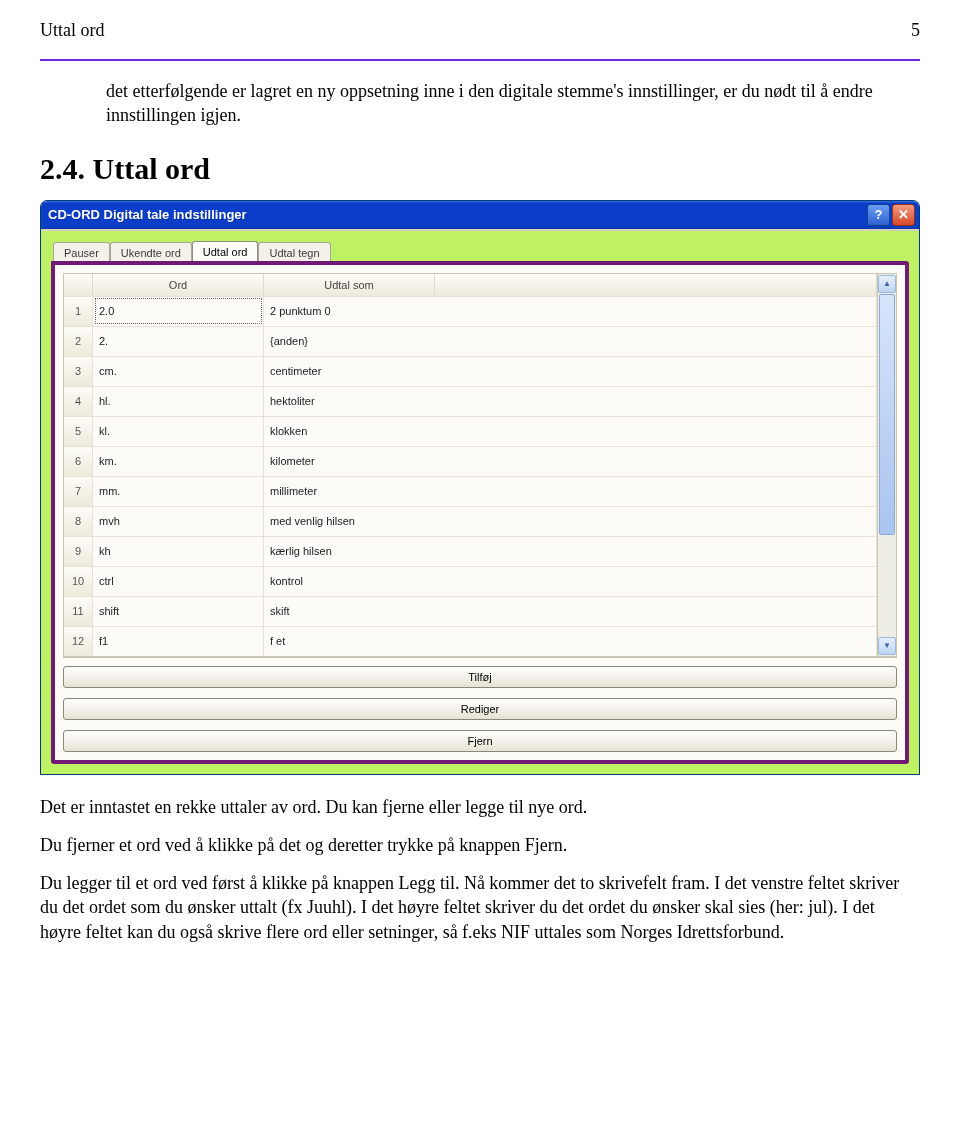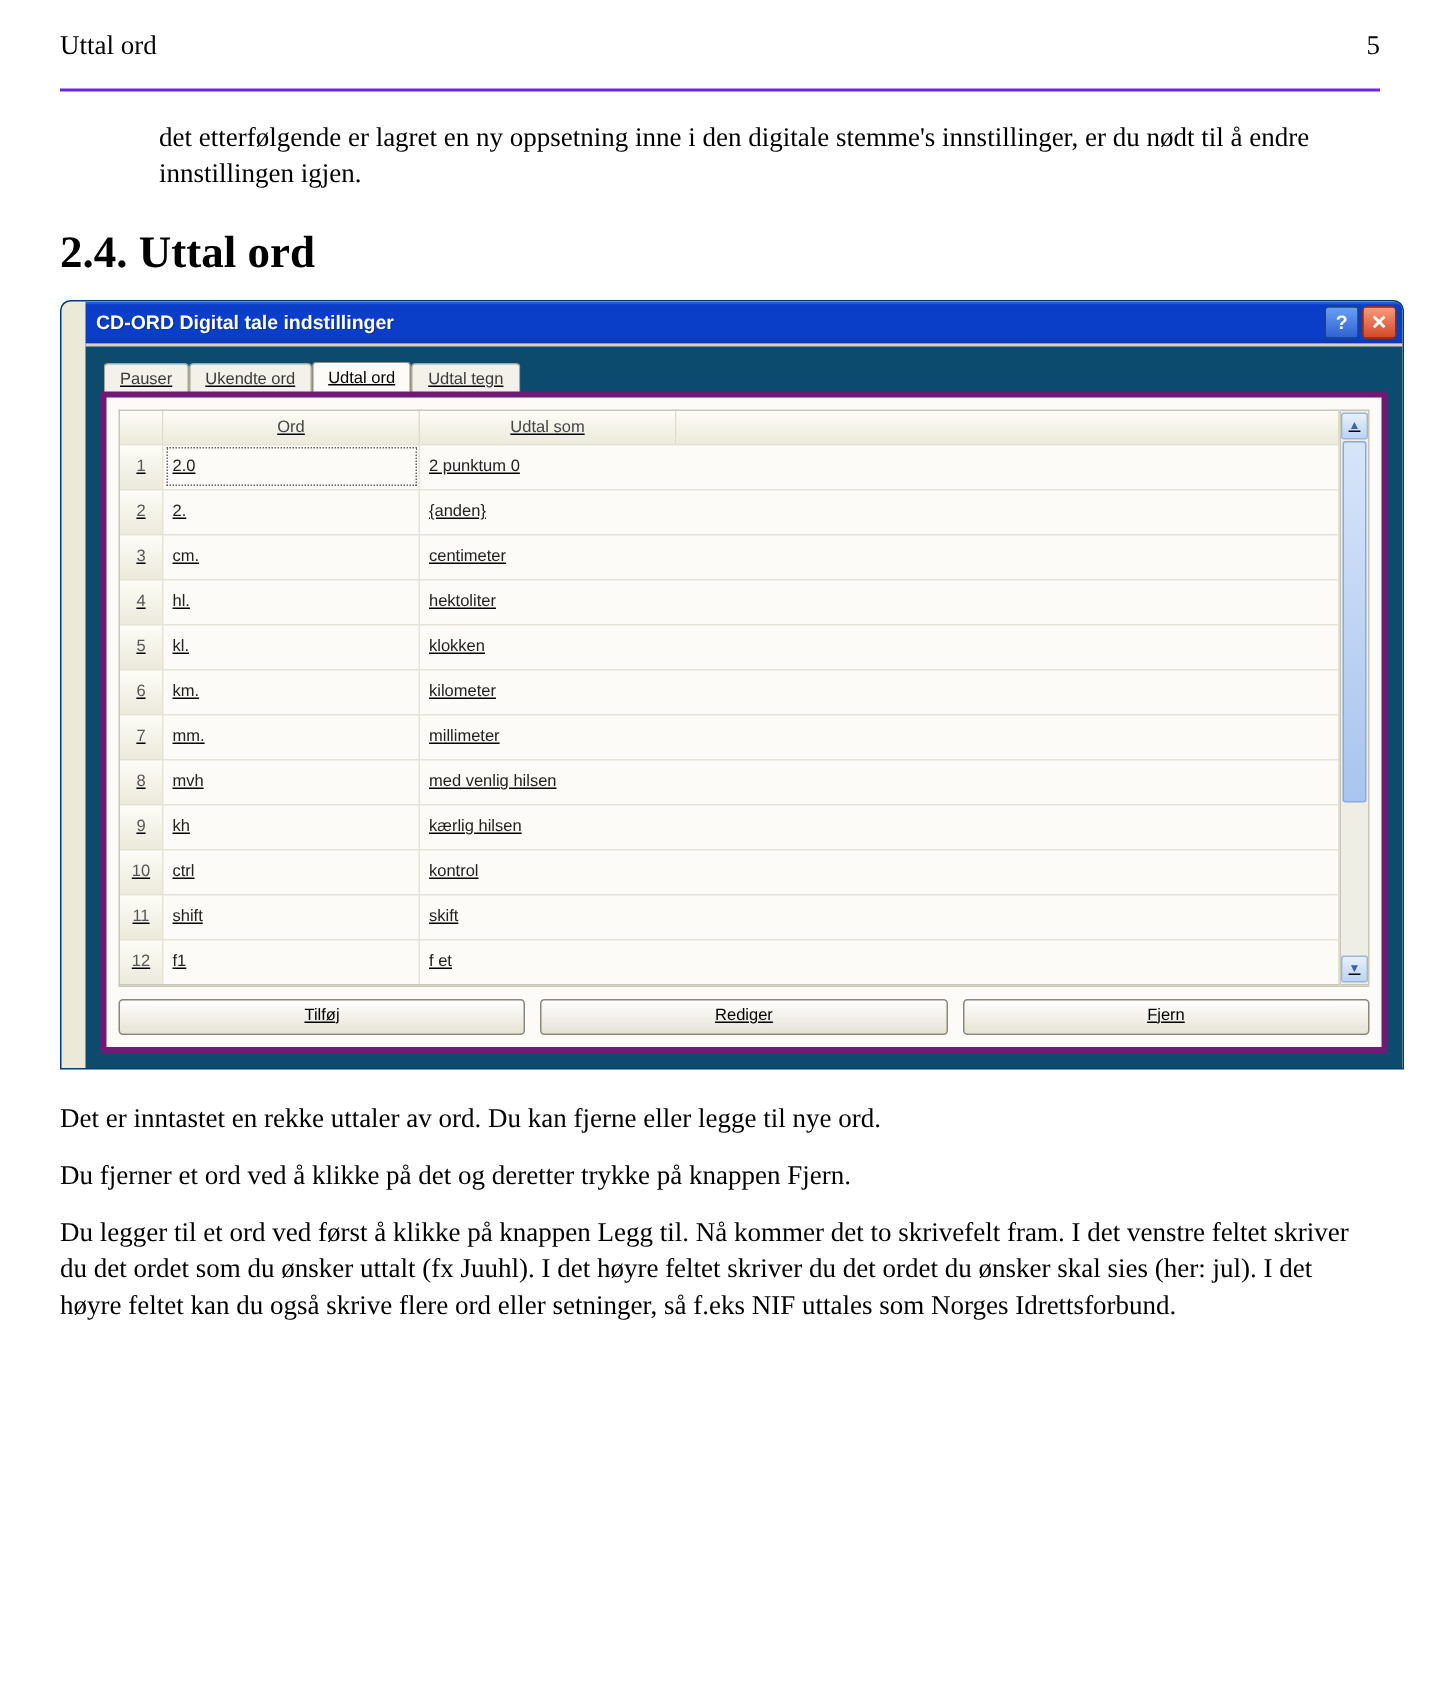--- a/index.html
+++ b/index.html
@@ -41,21 +41,20 @@
   
   .win {
     width: 878px;
     font-family: Tahoma, Arial, sans-serif;
     font-size: 12px;
     background: #ece9d8;
     border: 1px solid #003c74;
     border-radius: 7px 7px 0 0;
     overflow: hidden;
     margin-bottom: 20px;
-    padding-left: 16px;
   }
   .titlebar {
     height: 28px;
     background: linear-gradient(to bottom, #3a6fe0 0%, #0a3ec9 8%, #0a3ec9 88%, #083aa8 100%);
     display: flex;
     align-items: center;
     color: #fff;
     padding: 0 4px 0 7px;
   }
   .titlebar-title {
@@ -74,23 +73,22 @@
     align-items: center;
     justify-content: center;
     color: #fff;
   }
   .tb-help { background: linear-gradient(#6a9ff5,#2d62d2); border:1px solid #1a3f8f;}
   .tb-close { background: linear-gradient(#f59a80,#d44828); border:1px solid #8c2e18;}
   .win-inner {
     display: flex;
     gap: 12px;
     padding: 10px 10px 10px 10px;
-    background: #0c4a6e;
+    background: #bef264;
     border-top: 2px solid #d6d2c2;
-    text-decoration: underline;
   }
   .left-col { flex: 1; }
   .right-col { width: 168px; display:flex; flex-direction:column; }
   .right-top { display:flex; flex-direction:column; gap:4px; }
   .right-spacer { flex:1; }
   .btn {
     height: 22px;
     background: linear-gradient(#fefefe, #e6e3d5);
     border: 1px solid #8a867a;
     border-radius: 3px;
@@ -191,20 +189,21 @@
   .sb-thumb{
     position:absolute; left:1px; width:14px;
     background:linear-gradient(#d7e5fa,#a9c4ee);
     border:1px solid #8aaad8;
     border-radius:2px;
   }
   .bottom-btns{
     display:flex;
     gap:10px;
     margin-top:8px;
+    flex-direction:column;
   }
   .bottom-btns .btn{ flex:1; height:22px; }
 
 </style>
 </head>
 <body>
 
 <div class="page">
 
   <div class="page-header">

